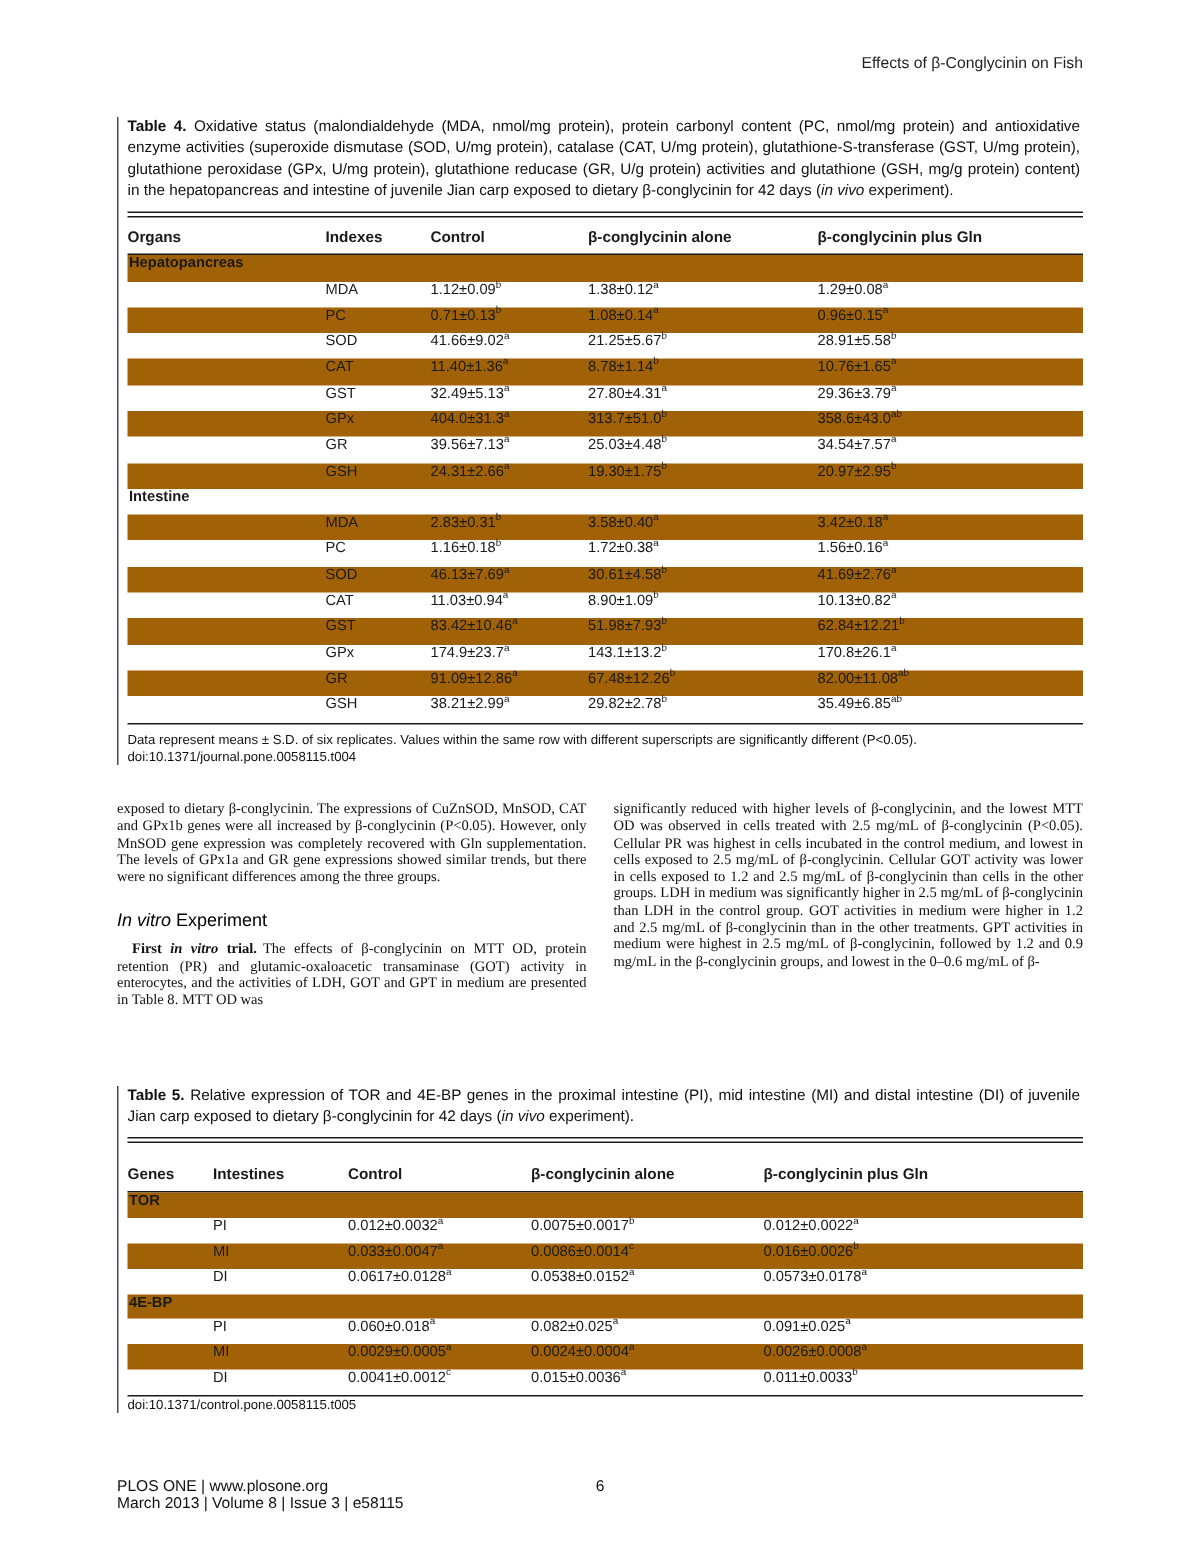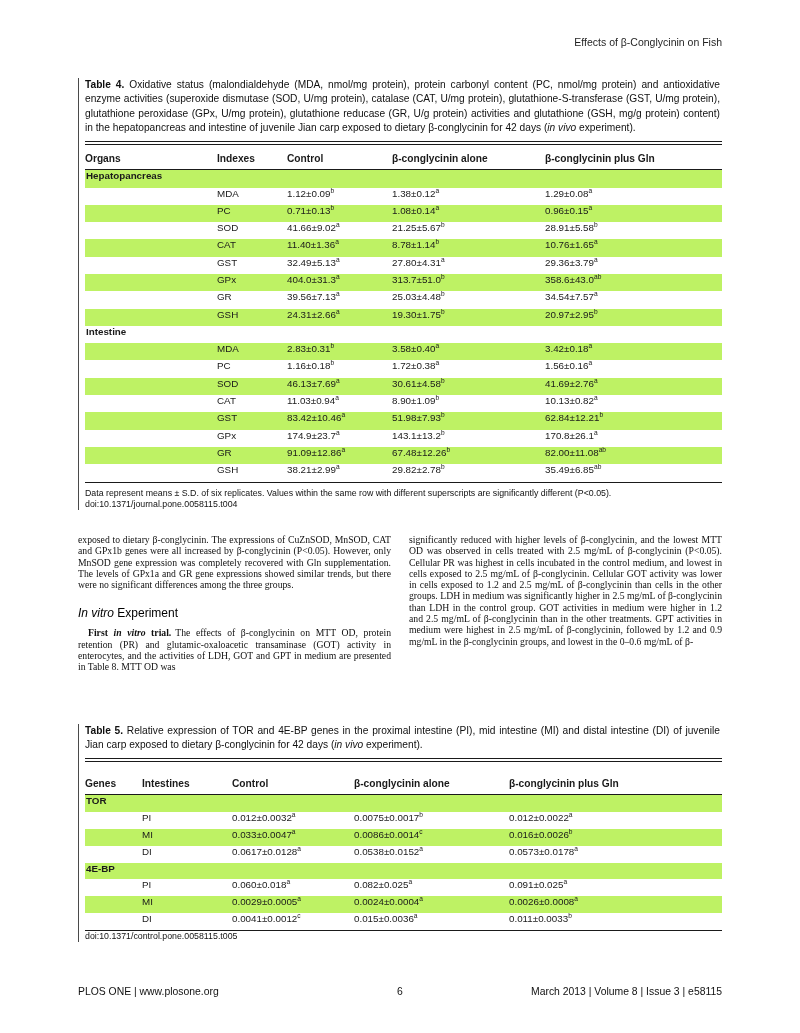--- a/index.html
+++ b/index.html
@@ -21,21 +21,21 @@
   .thick-rule { margin-top:5px; height:2.6px; border-top:1.6px solid #1a1a1a; border-bottom:1.6px solid #1a1a1a; }
 
   .thead { display:flex; align-items:flex-end; padding:8px 0 5px 0; border-bottom:1.4px solid #1a1a1a;
            font-weight:bold; font-size:10.2px; }
   #t5block .thead { padding-top:16px; }
   .tbody { border-bottom:1px solid #1a1a1a; }
   .trow { display:flex; align-items:flex-start; }
   .tbody .trow { height:17.3px; font-size:9.8px; }
   #t5block .tbody .trow { height:16.8px; }
   .band { font-weight:bold; font-size:9.9px; padding-left:1px; }
-  .shade { background:#bef264; }
+  .shade { background:#a16207; }
   .cell { box-sizing:border-box; padding-right:4px; white-space:nowrap; }
   .t4 .c1{width:132px;} .t4 .c2{width:70px;} .t4 .c3{width:105px;} .t4 .c4{width:153px;} .t4 .c5{flex:1;}
   .t5 .c1{width:57px;}  .t5 .c2{width:90px;} .t5 .c3{width:122px;} .t5 .c4{width:155px;} .t5 .c5{flex:1;}
   sup { font-size:6.6px; vertical-align:super; line-height:0; }
 
   .footnote, .doi { font-size:8.8px; line-height:11px; color:#111; }
   .footnote { padding-top:5px; }
 
   
   .col { position:absolute; top:534px; width:313px; font-family:"Liberation Serif",serif;
@@ -43,21 +43,21 @@
   #col-left { left:78px; }
   #col-right { left:409px; }
   .col p { margin:0; }
   .body-heading { font-family:"Liberation Sans",sans-serif; font-size:12px; font-weight:normal;
                   color:#000; margin:17px 0 7px 0; line-height:13px; }
   .p-indent { text-indent:10px; }
   .lead { font-weight:bold; margin-right:4px; }
 
   
   .footer { position:absolute; top:986px; left:78px; width:644px; display:flex;
-            justify-content:space-between; font-size:10.4px; color:#111; }
+            justify-content:space-between; font-size:10.4px; color:#111;flex-direction:column; }
   .pnum { position:absolute; left:50%; transform:translateX(-50%); }
 </style>
 </head>
 <body>
 
 <div class="page">
 
   <div class="running-head">Effects of β-Conglycinin on Fish</div>
 
   <div class="tblock" id="t4block">

